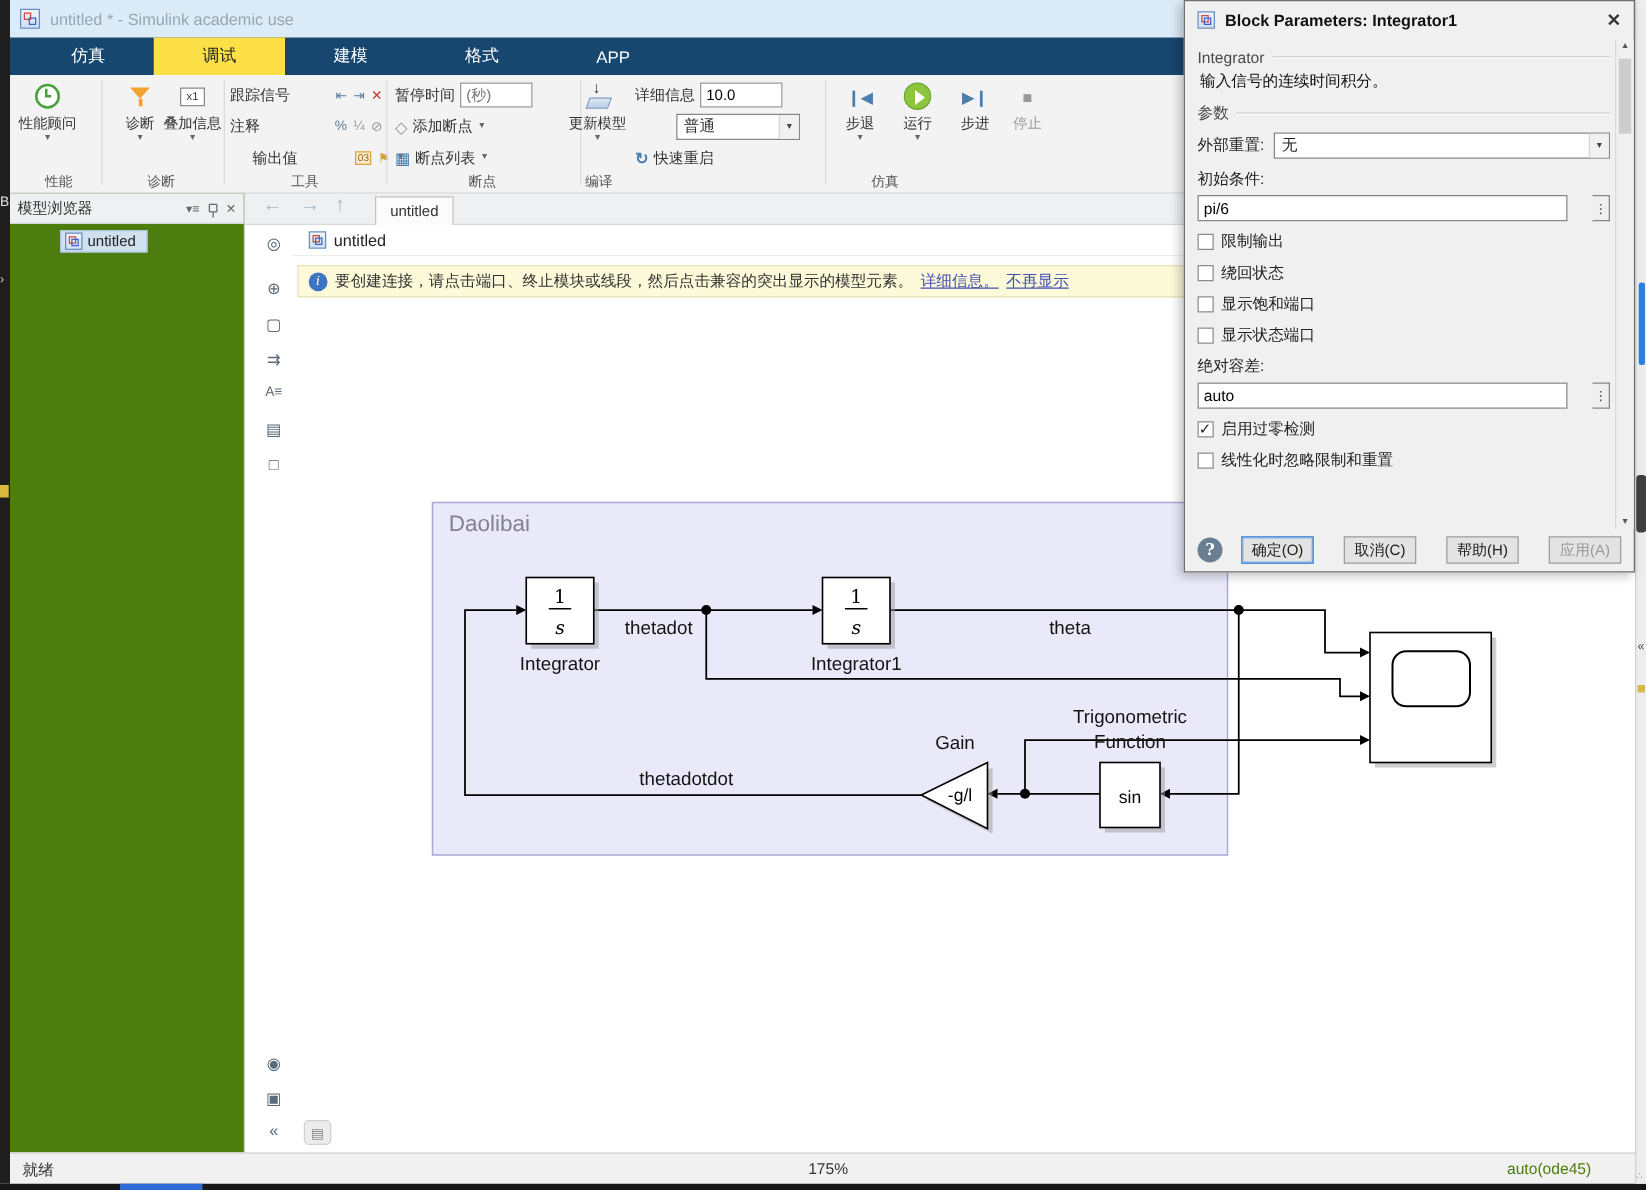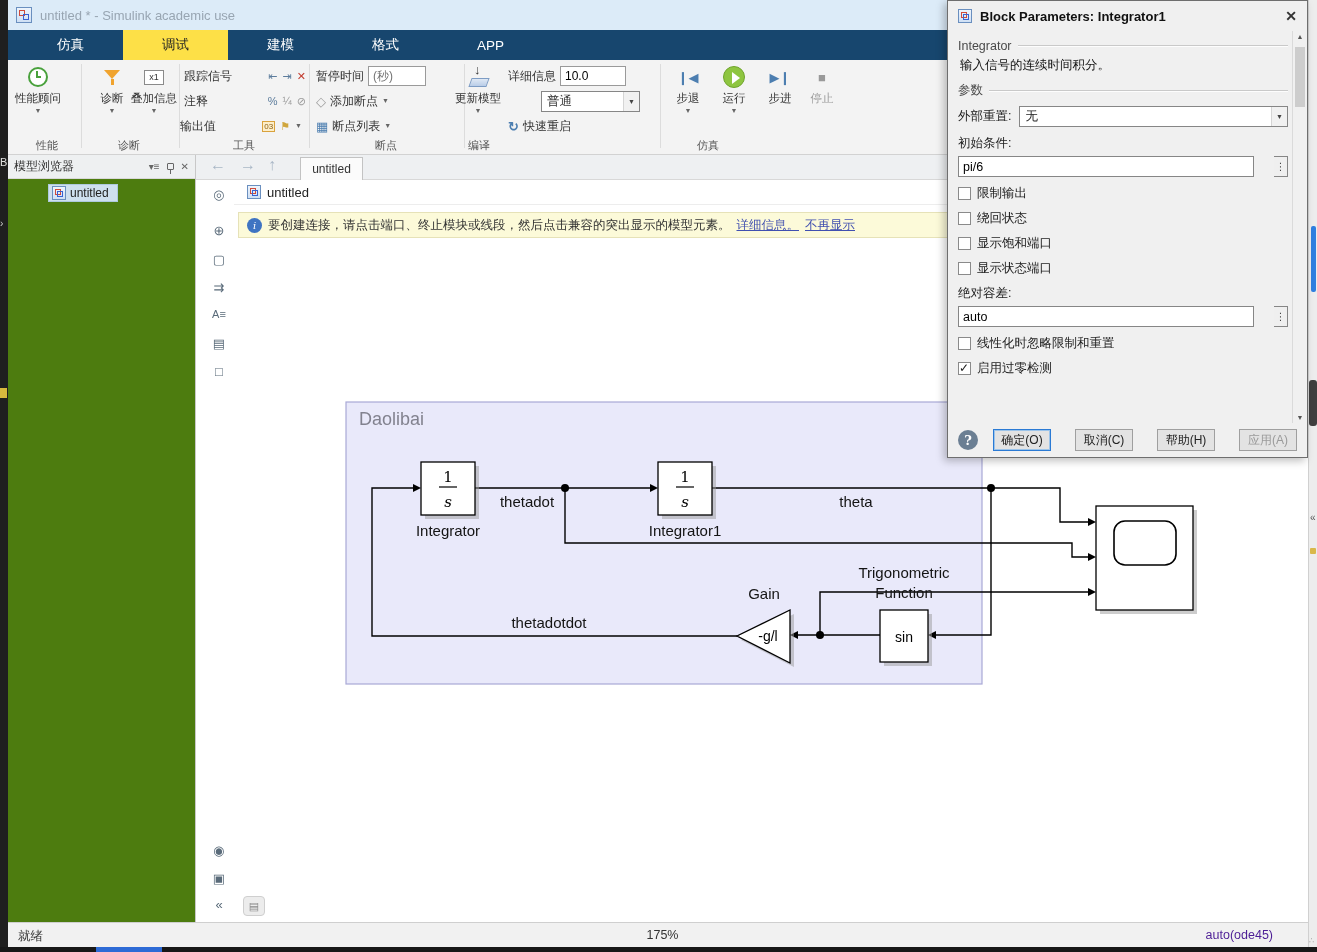--- a/index.html
+++ b/index.html
@@ -96,21 +96,21 @@
   .blk-label { font-size:15px; text-anchor:middle; fill:#141414; }
   .sig { font-size:15px; text-anchor:middle; fill:#141414; }
   .frac { font-family:"DejaVu Serif",serif; font-size:15px; text-anchor:middle; fill:#000; }
   .frac-s { font-style:italic; }
   .inner-txt { font-size:14px; text-anchor:middle; fill:#000; }
 
   
   .statusbar { position:absolute; left:8px; top:922px; width:1309px; height:25px; background:#f1f1f1; border-top:1px solid #cfcfcf; z-index:4; font-size:12.5px; color:#333; }
   .sb-ready { position:absolute; left:10px; top:5px; }
   .sb-zoom { position:absolute; left:50%; transform:translateX(-50%); top:5px; }
-  .sb-solver { position:absolute; right:44px; top:5px; color:#4c1d95;text-align:right; }
+  .sb-solver { position:absolute; right:44px; top:5px; color:#4d7c0f;text-align:right; }
   .bottom-strip { position:absolute; left:0; top:947px; width:1317px; height:5px; background:#181818; z-index:6; }
   .bs-blue { position:absolute; left:96px; top:0; width:66px; height:5px; background:#2e6bd6; }
 
   
   .right-strip { position:absolute; left:1308px; top:0; width:9px; height:947px; background:#ededed; border-left:1px solid #d0d0d0; z-index:40; }
   .rs-thumb { position:absolute; left:2px; top:226px; width:5px; height:66px; background:#2f7fe0; border-radius:2px; }
   .rs-badge { position:absolute; left:0; top:380px; width:8px; height:46px; background:#3f3f3f; border-radius:3px; }
   .rs-chev { position:absolute; left:1px; top:512px; font-size:10px; color:#555; }
   .rs-yellow { position:absolute; left:1px; top:548px; width:6px; height:6px; background:#d9b84a; border-radius:1px; }
   .rs-grip { position:absolute; left:0; bottom:2px; font-size:8px; color:#9a9a9a; }
@@ -205,21 +205,21 @@
     </span>
   </div>
   <div class="tb-row" style="left:176px;top:30px;width:122px;">
     <span>注释</span>
     <span class="icons">
       <span class="mini">%</span>
       <span class="mini gray">¼</span>
       <span class="mini gray">⊘</span>
     </span>
   </div>
-  <div class="tb-row" style="left:172px;top:55px;width:122px;">
+  <div class="tb-row" style="left:194px;top:55px;width:122px;">
     <span>输出值</span>
     <span class="icons">
       <span class="ic-03">03</span>
       <span class="flag">⚑</span>
       <span class="caret">▼</span>
     </span>
   </div>
   <div class="tb-glabel" style="left:172px;width:128px;">工具</div>
   <div class="tb-sep" style="left:301px;"></div>
 
@@ -483,26 +483,26 @@
       <span>显示状态端口</span>
     </div>
 
     <div style="margin-top:8px;">绝对容差:</div>
     <div class="fld-row">
       <input class="tinput" value="auto" style="">
       <span class="side-btn">⋮</span>
     </div>
 
     <div class="cb-row">
+      <span class="cb checked"></span>
+      <span>启用过零检测</span>
+    </div>
+    <div class="cb-row">
       <span class="cb"></span>
       <span>线性化时忽略限制和重置</span>
-    </div>
-    <div class="cb-row">
-      <span class="cb checked"></span>
-      <span>启用过零检测</span>
     </div>
   </div>
 
   <div class="dlg-scroll">
     <span class="dsc-arrow" style="top:2px;">▲</span>
     <span class="dsc-thumb"></span>
     <span class="dsc-arrow" style="bottom:2px;">▼</span>
   </div>
 
   <div class="dlg-footer">

